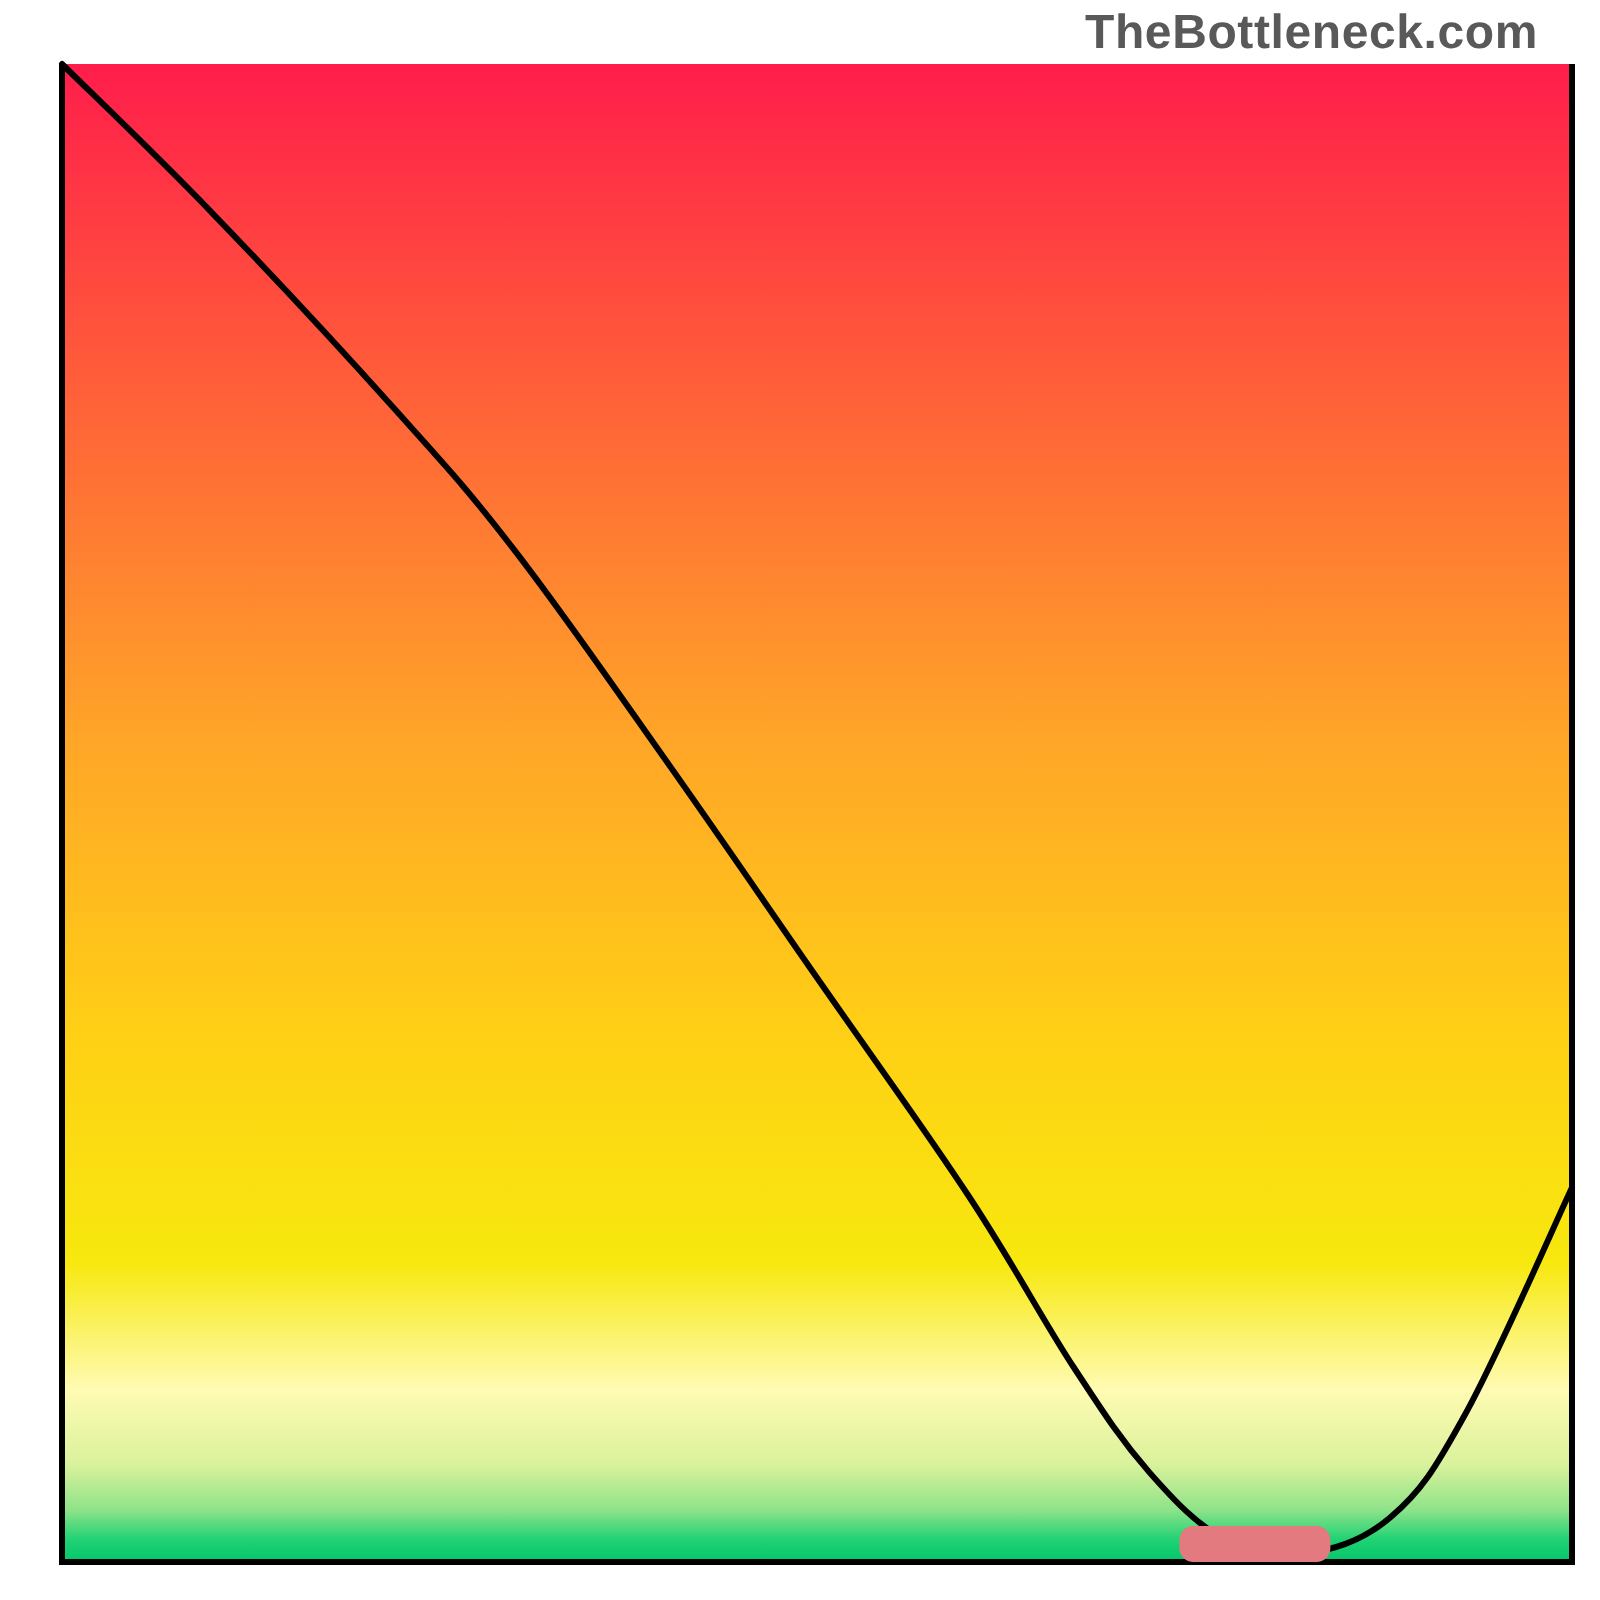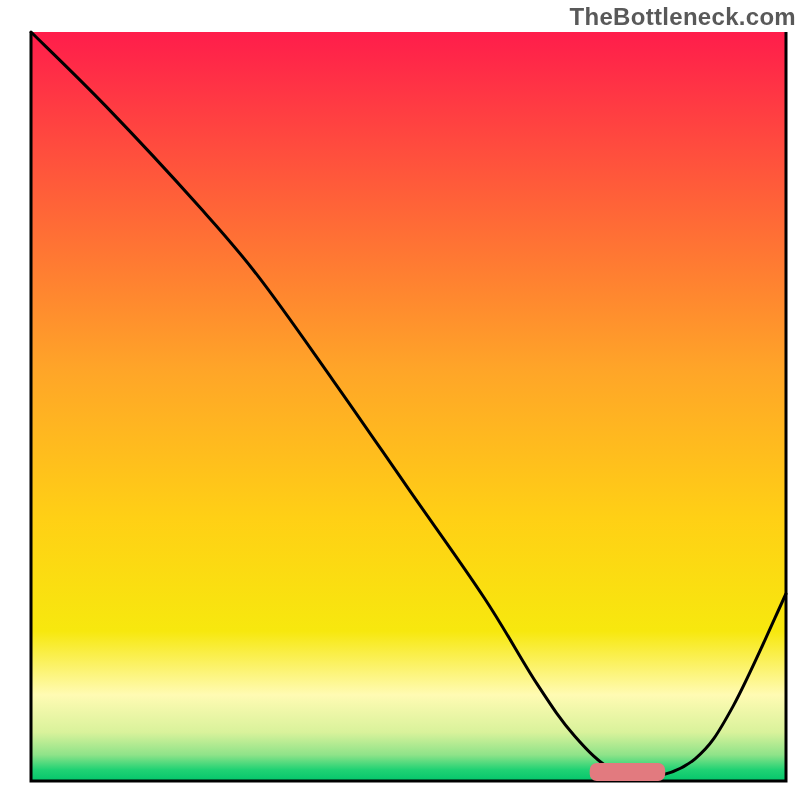--- a/index.html
+++ b/index.html
@@ -11,21 +11,21 @@
     font-family: Arial, Helvetica, sans-serif;
   }
   .wrap {
     position: relative;
     width: 800px;
     height: 800px;
   }
   .watermark {
     position: absolute;
     top: 3px;
-    right: 4px;
+    right: 31px;
     font-size: 24px;
     font-weight: 600;
     color: #595959;
     letter-spacing: 0.3px;
     z-index: 10;
   }
   svg.chart {
     position: absolute;
     left: 0;
     top: 0;

